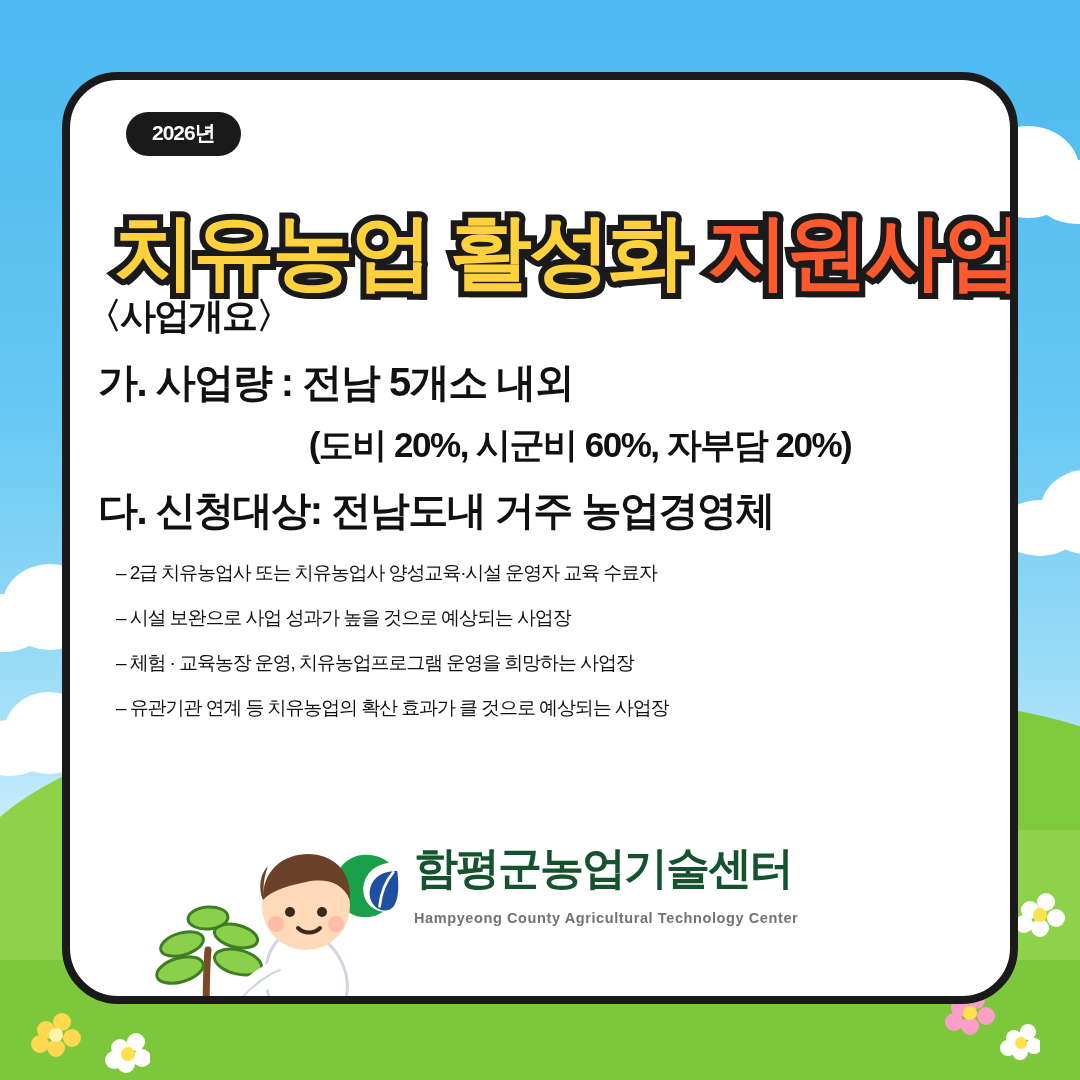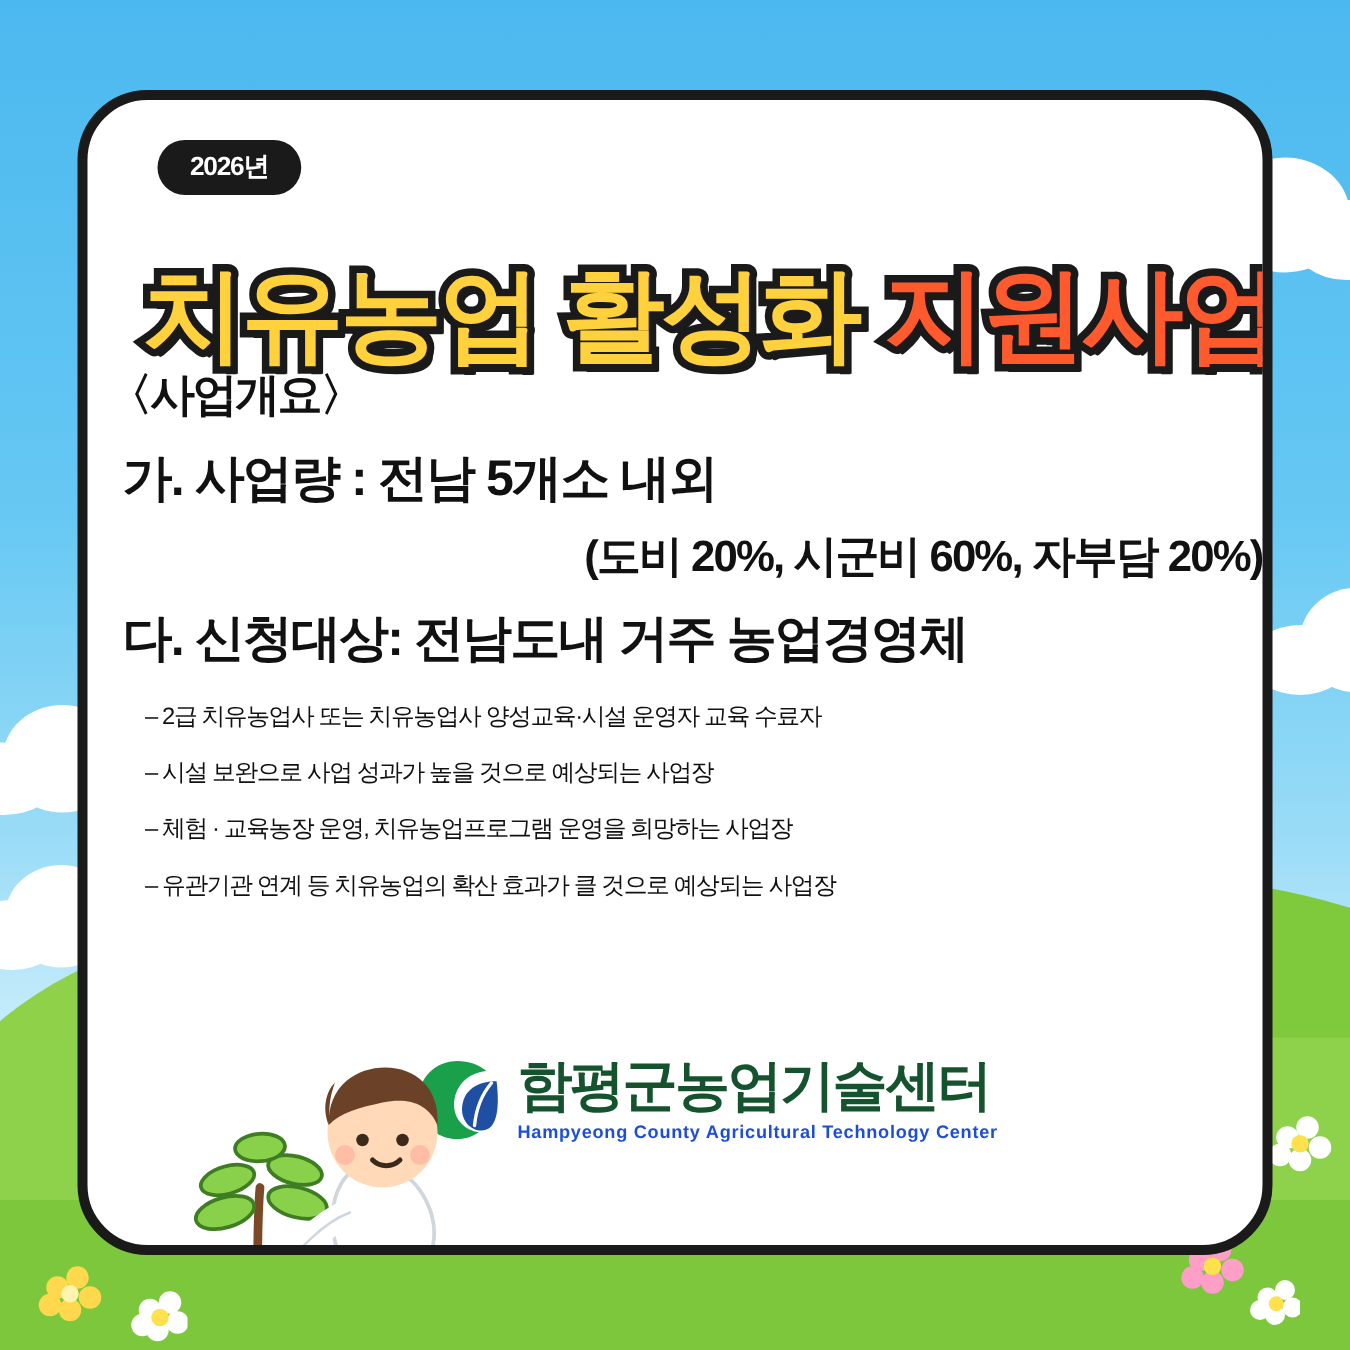--- a/index.html
+++ b/index.html
@@ -144,21 +144,21 @@
     letter-spacing: -1.5px;
     margin: 14px 0 0 28px;
     font-family: Liberation Sans, sans-serif;
   }
   .line-sub {
     font-size: 35px;
     font-weight: bold;
     color: #111111;
     letter-spacing: -1.5px;
     margin: 12px 0 0 0;
-    text-align: right;
+    text-align: center;
     padding-left: 80px;
     font-family: "Liberation Sans", sans-serif;
   }
   .bullets {
     margin: 22px 0 0 46px;
   }
   .bullet {
     font-size: 19px;
     color: #111111;
     letter-spacing: -1.1px;
@@ -184,23 +184,23 @@
     font-size: 44px;
     font-weight: bold;
     color: #14532d;
     letter-spacing: -2px;
     line-height: 1;
     font-family: "Liberation Sans", sans-serif;
   }
   .logo-text-en {
     font-size: 14.5px;
     font-weight: bold;
-    color: #1d4ed8;
+    color: #737373;
     letter-spacing: 0.6px;
-    margin-top: 7px;
+    margin-top: 20px;
     font-family: "Liberation Sans", sans-serif;
   }
 
   
   .character { position: absolute; left: 40px; top: 740px; width: 300px; height: 240px; }
 
   
   .flower { position: absolute; }
 </style>
 </head>

